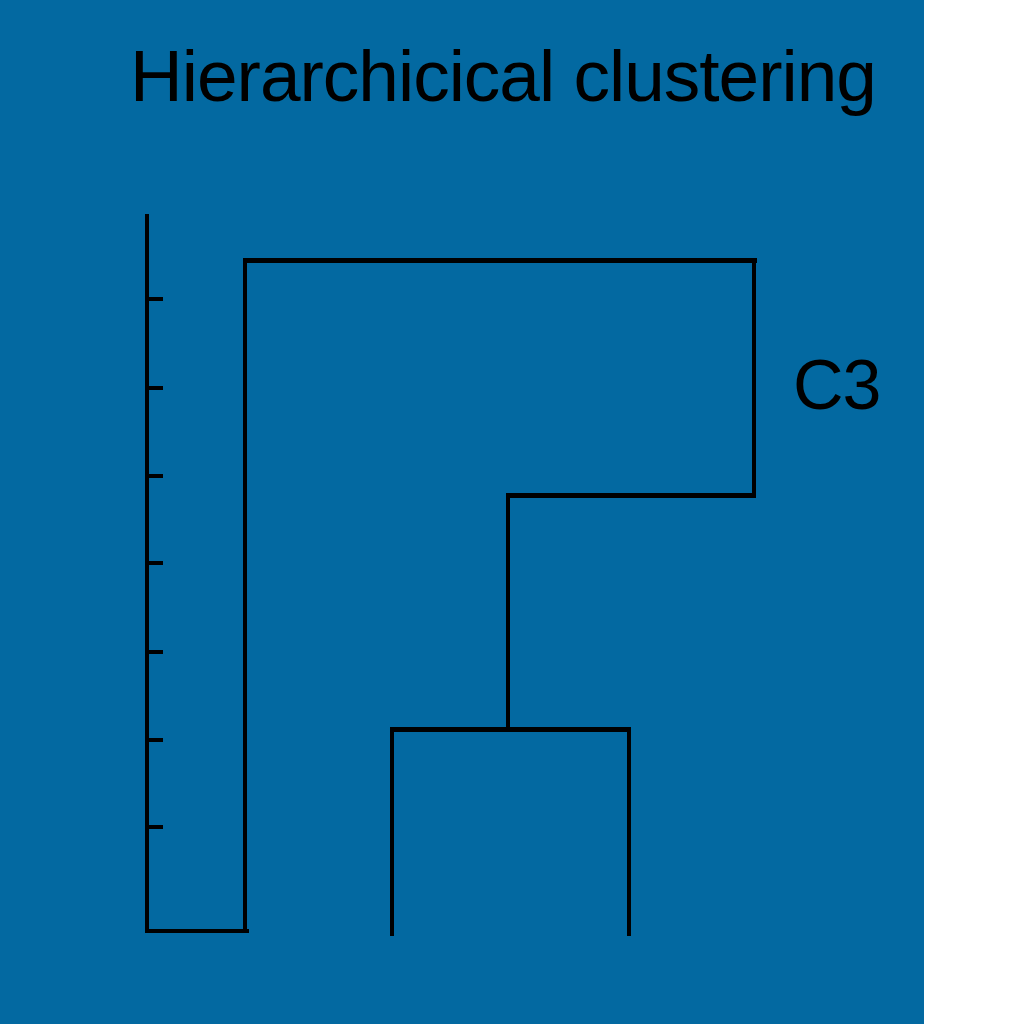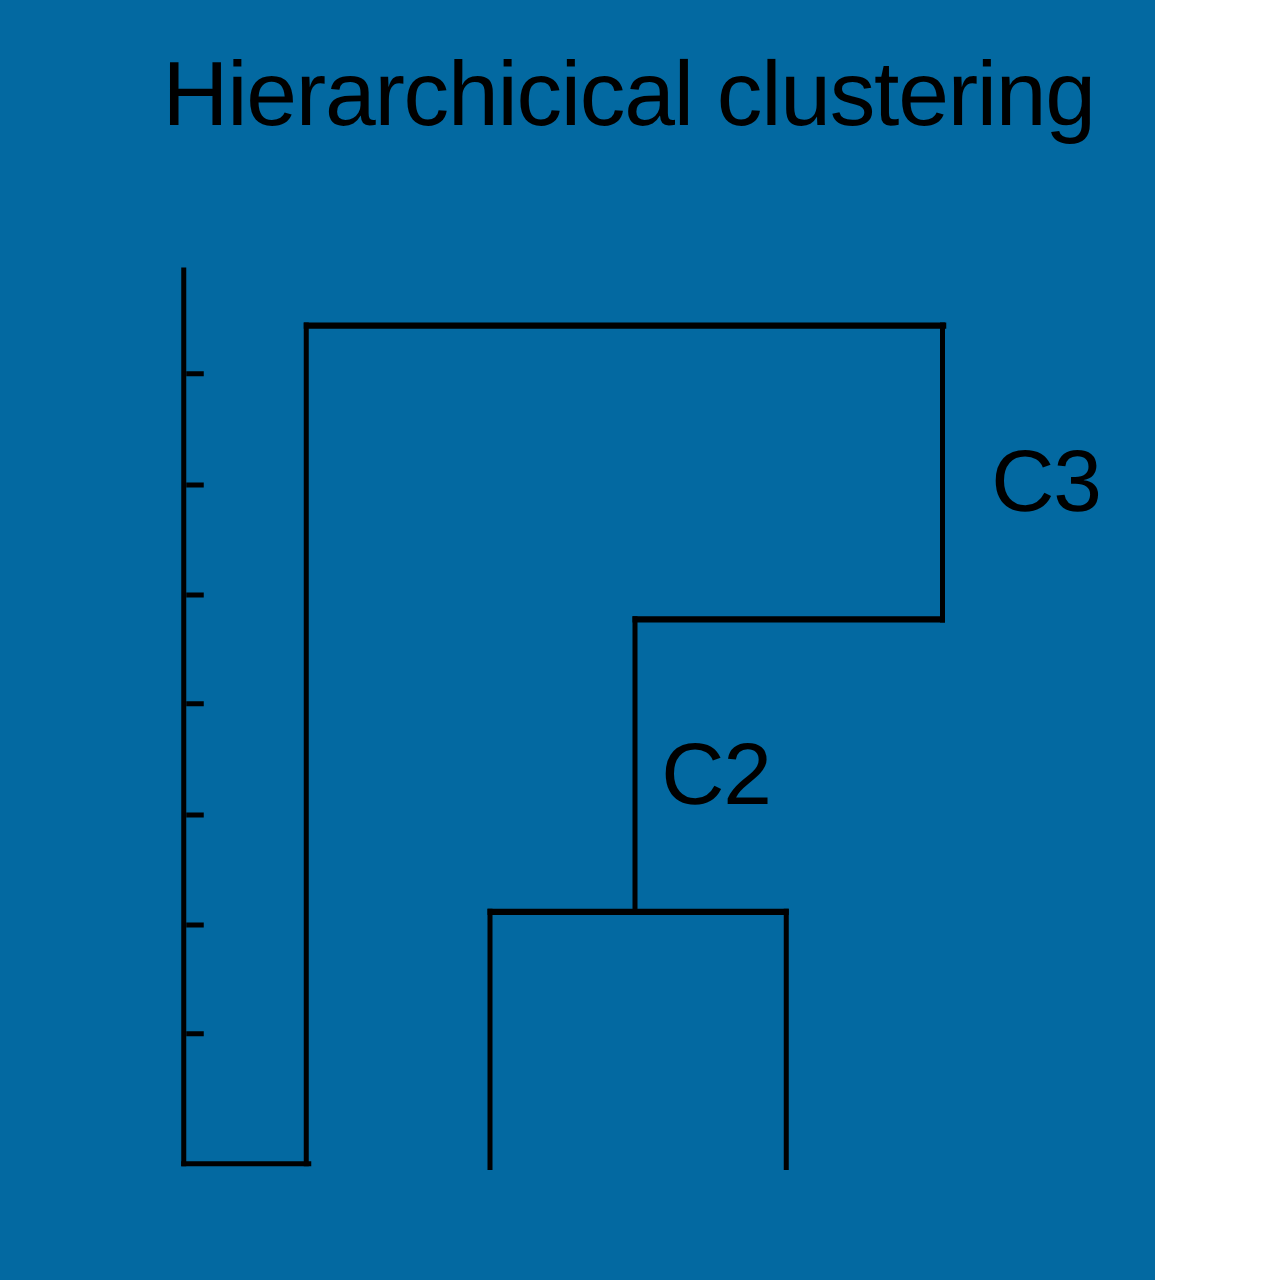--- a/index.html
+++ b/index.html
@@ -77,15 +77,14 @@
   <div class="ln" style="left:506px; top:493px; width:250px; height:5px;"></div>
 
   <div class="ln" style="left:506px; top:493px; width:4px; height:238px;"></div>
 
   <div class="ln" style="left:390px; top:727px; width:241px; height:5px;"></div>
 
   <div class="ln" style="left:390px; top:727px; width:4px; height:209px;"></div>
   <div class="ln" style="left:627px; top:727px; width:4px; height:209px;"></div>
 
   <div class="lbl" style="left:777px; top:350px;margin-left:16px;">C3</div>
-  <div class="lbl" style="left:529px; top:584px;">C2</div>
 
 </div>
 
 </body></html>

